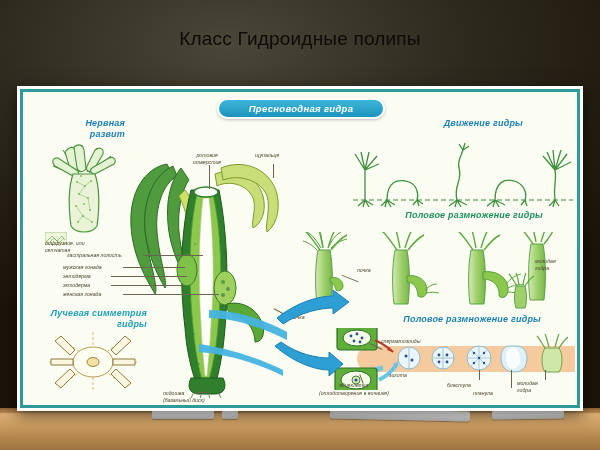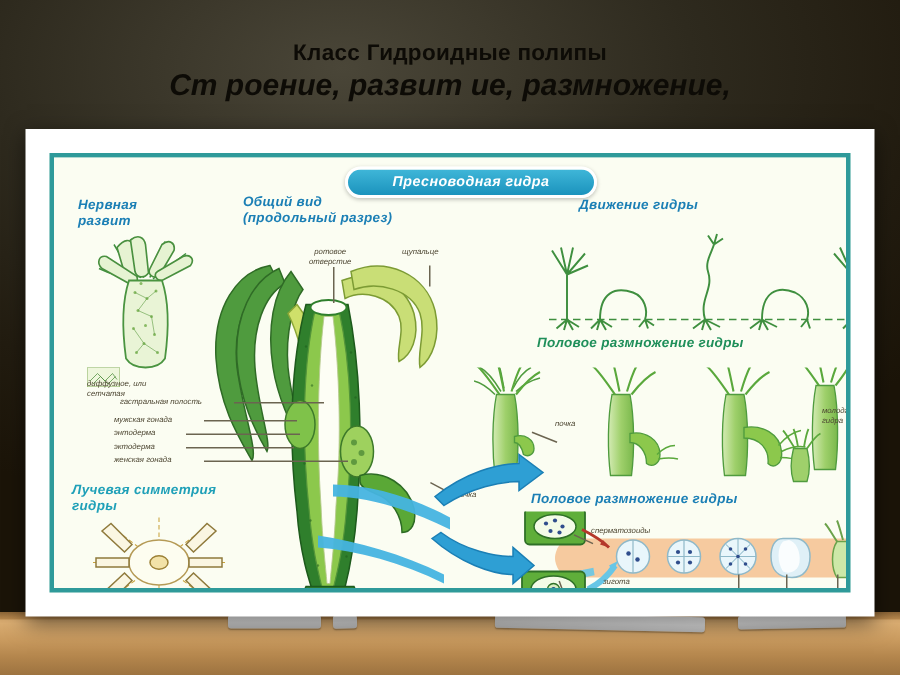--- a/index.html
+++ b/index.html
@@ -9,21 +9,21 @@
     font-family:"Liberation Sans",sans-serif;
     background:
       radial-gradient(ellipse 520px 300px at 38% 10%, #4a4638 0%, #2e2a1e 45%, #221c10 75%, #1b1408 100%),
       linear-gradient(90deg,#3a3527 0%,#2b2518 40%,#241d10 70%,#1d1708 100%);
   }
   
   .slide-title{
     position:absolute;top:28px;left:0;width:600px;text-align:center;
     color:#0d0b06;line-height:1.12;z-index:6;
   }
-  .title-l1{font-size:15px;font-weight:bold;letter-spacing:.2px;display:block;}
+  .title-l1{font-size:19px;font-weight:normal;letter-spacing:.2px;display:block;}
   .title-l2{font-size:20px;font-weight:bold;font-style:italic;display:block;margin-top:1px;}
 
   
   .ledge{
     position:absolute;left:0;top:408px;width:600px;height:42px;z-index:3;
     background:linear-gradient(180deg,#c49a63 0%,#d8ab70 18%,#c99a5e 45%,#b3854c 72%,#9d7340 100%);
   }
   .ledge:before{
     content:"";position:absolute;left:0;top:0;width:600px;height:5px;
     background:linear-gradient(180deg,#8a6436,#b9894e);
@@ -31,41 +31,41 @@
   .chalk{position:absolute;top:410px;height:9px;border-radius:2px;z-index:4;
     background:linear-gradient(180deg,#ffffff,#e2e2e2 55%,#b9b9b9);box-shadow:0 1px 1px rgba(0,0,0,.3);}
   .chalk.c1{left:152px;width:62px;}
   .chalk.c2{left:222px;width:16px;transform:rotate(-1deg);}
   .chalk.c3{left:330px;width:140px;transform:rotate(1.2deg);height:10px;}
   .chalk.c4{left:492px;width:72px;transform:rotate(-1deg);}
 
   
   .board{
     position:absolute;left:17px;top:86px;width:566px;height:325px;z-index:5;
-    background:#ffffff;padding:16px;box-sizing:border-box;
+    background:#ffffff;padding:3px;box-sizing:border-box;
     box-shadow:0 4px 14px rgba(0,0,0,.55);
   }
   .board-inner{
     position:relative;width:100%;height:100%;box-sizing:border-box;
     border:3px solid #2f9a9a;background:#fbfdf0;overflow:hidden;
   }
   .poster{position:absolute;inset:0;background:#fbfdf2;}
 
   
   .banner{
     position:absolute;left:194px;top:6px;width:168px;height:21px;border-radius:11px;
     background:linear-gradient(180deg,#3fb6d8,#1b93bd);
     border:2px solid #ffffff;box-shadow:0 1px 3px rgba(0,0,0,.25);
     display:flex;align-items:center;justify-content:center;box-sizing:border-box;
   }
   .banner span{color:#fff;font-size:9.5px;font-weight:bold;font-style:italic;letter-spacing:.3px;}
 
   
   .hd{position:absolute;color:#1b7fb5;font-size:9px;font-weight:bold;font-style:italic;
-      text-align:left;line-height:1.18;letter-spacing:.2px;}
+      text-align:right;line-height:1.18;letter-spacing:.2px;}
   .hd.teal{color:#1fa0b8;}
   .hd.green{color:#1f8f5a;}
   .hd-nerv{left:16px;top:26px;width:86px;}
   .hd-obsh{left:126px;top:24px;width:128px;}
   .hd-dvizh{left:350px;top:26px;width:150px;}
   .hd-bespol{left:322px;top:118px;width:198px;}
   .hd-luch{left:12px;top:216px;width:112px;}
   .hd-polov{left:318px;top:222px;width:200px;}
 
   
@@ -99,40 +99,35 @@
   .gfx{position:absolute;}
   .gfx svg{display:block;}
 
   .leader{position:absolute;background:#6b6450;height:1px;}
 </style>
 </head>
 <body>
 
 <div class="slide-title">
   <span class="title-l1">Класс Гидроидные полипы</span>
-  <span class="title-l2">Ст роение, развит ие, размножение,</span>
 </div>
 
 <div class="board">
  <div class="board-inner">
   <div class="poster">
 
     <div class="banner">
       <span>Пресноводная гидра</span>
     </div>
 
     <div class="hd hd-nerv">
       <div>Нервная</div>
       <div>развит</div>
     </div>
 
-    <div class="hd hd-obsh">
-      <div>Общий вид</div>
-      <div>(продольный разрез)</div>
-    </div>
 
     <div class="hd hd-dvizh">
       <div>Движение гидры</div>
     </div>
 
     <div class="hd hd-bespol green">
       <div>Половое размножение гидры</div>
     </div>
 
     <div class="hd hd-polov">

